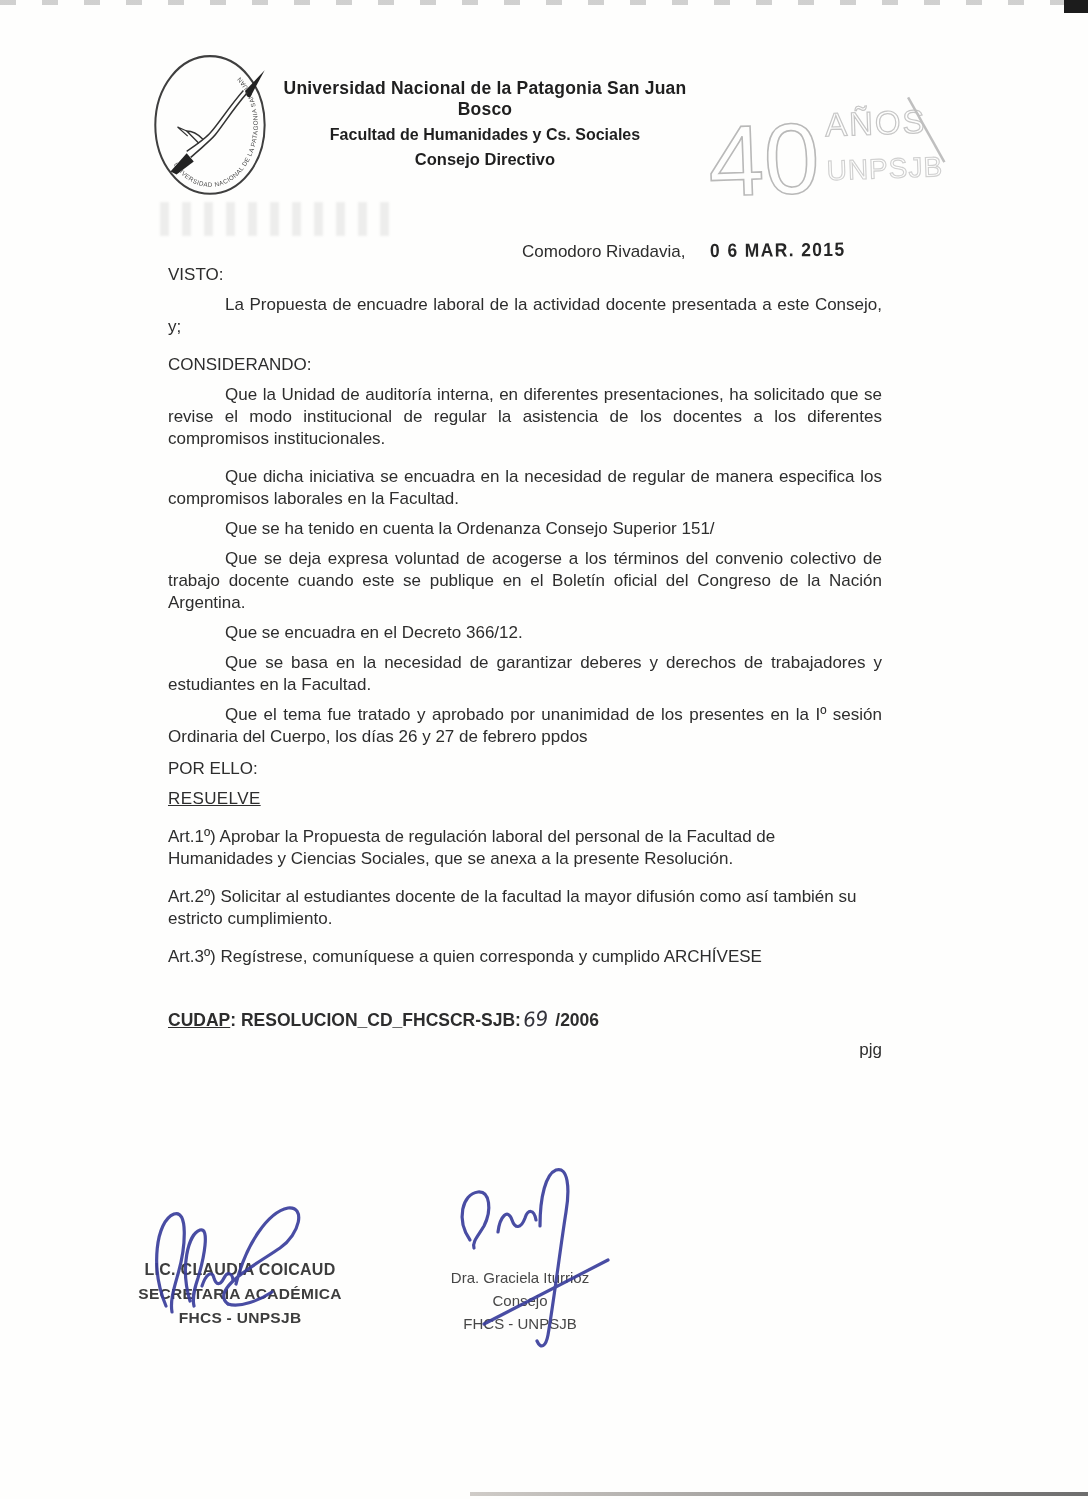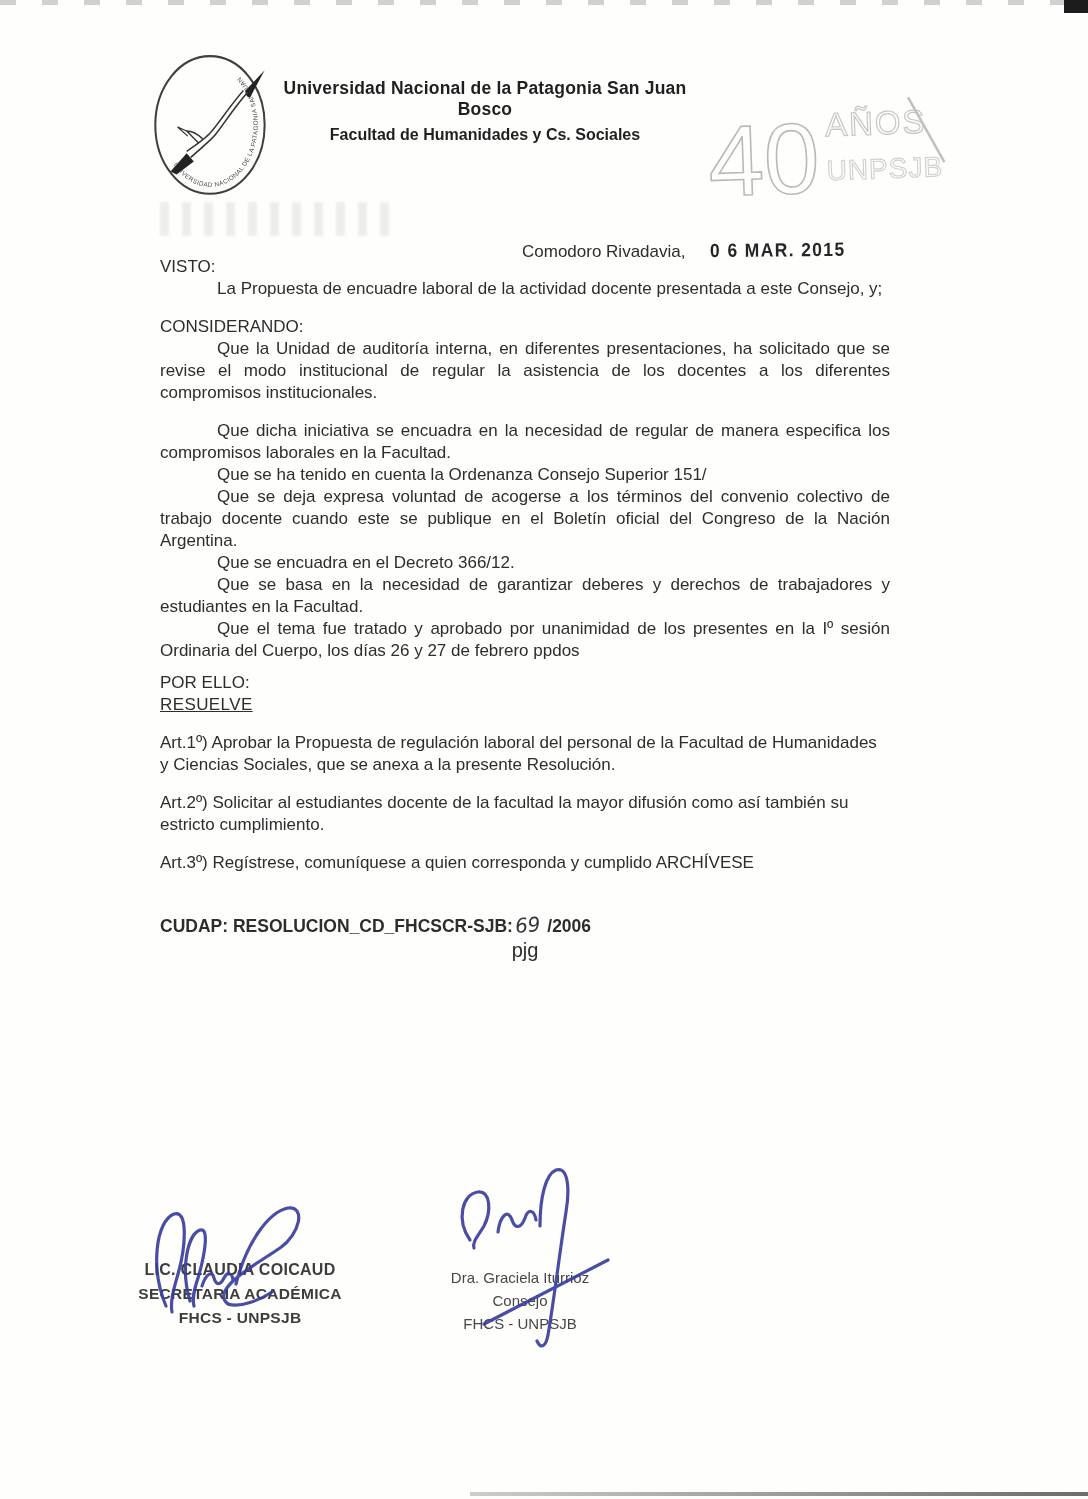--- a/index.html
+++ b/index.html
@@ -27,33 +27,33 @@
   .watermark{position:absolute;top:94px;left:706px;width:252px;height:118px;
     transform:rotate(-2deg);opacity:.85;}
   
   .dateline{position:absolute;top:240px;left:522px;white-space:nowrap;}
   .place{font-size:17px;}
   .stamp{display:inline-block;margin-left:20px;font-size:19px;font-weight:700;
     letter-spacing:1.5px;color:#262626;transform:scaleX(.92) rotate(-.5deg);transform-origin:left;}
   
   .flow{position:absolute;top:256px;left:160px;width:730px;
     font-size:17px;line-height:22px;text-align:justify;}
-  .flow p{margin:0;}
+  .flow p{margin:8px;}
   .label{text-align:left;}
   .ind{text-indent:57px;}
   .mt-sec{margin-top:16px !important;}
   .mt-small{margin-top:10px !important;}
   .caps{text-transform:none;}
   .resuelve{text-align:left;text-decoration:underline;letter-spacing:.4px;}
   .article{margin-top:16px !important;text-align:left;}
   .cudap{margin-top:40px !important;text-align:left;font-weight:700;font-size:17.5px;white-space:nowrap;}
-  .cudap .u{}
+  .cudap .u{text-decoration:underline;}
   .hand{display:inline-block;font-family:"DejaVu Sans",sans-serif;font-style:italic;
     font-weight:400;font-size:20px;transform:rotate(-5deg);color:#34343c;margin:0 2px;}
-  .initials{text-align:center;font-size:20px;margin-top:2px !important;}
+  .initials{text-align:right;font-size:17px;margin-top:2px !important;}
   
   .stamp-block{position:absolute;text-align:center;color:#3d3d3d;}
   .stamp-left{top:1258px;left:124px;width:232px;font-weight:600;font-size:16px;line-height:24px;letter-spacing:.3px;}
   .stamp-right{top:1266px;left:412px;width:216px;font-weight:500;font-size:15px;line-height:23px;color:#474747;}
   .sig{position:absolute;}
   .sig-left{top:1186px;left:128px;}
   .sig-right{top:1148px;left:428px;}
 </style>
 </head>
 <body>
@@ -78,20 +78,21 @@
       <path d="M 44 110 C 55 100 63 94 68 88 C 76 78 86 62 100 46" fill="none" stroke="#333" stroke-width="1.6"></path>
       <path d="M 40 104 C 52 96 60 90 64 85 C 72 76 82 60 96 44" fill="none" stroke="#333" stroke-width="1.4"></path>
       <path d="M 56 92 C 52 88 46 84 40 84 C 44 88 48 92 52 96" fill="none" stroke="#333" stroke-width="1.4"></path>
       <path d="M 40 84 L 31 80 L 41 89" fill="none" stroke="#333" stroke-width="1.2"></path>
     </g>
   </svg>
 
   <div class="hdr">
     <div class="l1">Universidad Nacional de la Patagonia San Juan Bosco</div>
     <div class="l2">Facultad de Humanidades y Cs. Sociales</div>
+    <div class="l3">Consejo Directivo</div>
   </div>
 
   <svg class="watermark" viewBox="0 0 252 118">
     <text x="2" y="98" font-size="100" font-family="Liberation Sans, sans-serif" fill="none" stroke="#adadad" stroke-width="1.6">40</text>
     <text x="120" y="42" font-size="33" letter-spacing="2" font-family="Liberation Sans, sans-serif" fill="none" stroke="#bdbdbd" stroke-width="1.2">AÑOS</text>
     <text x="120" y="86" font-size="28" letter-spacing="1" font-family="Liberation Sans, sans-serif" fill="none" stroke="#c8c8c8" stroke-width="1.1">UNPSJB</text>
     <path d="M 204 6 L 238 72" fill="none" stroke="#b5b5b5" stroke-width="2.5"></path>
   </svg>
 
   <div class="dateline">

